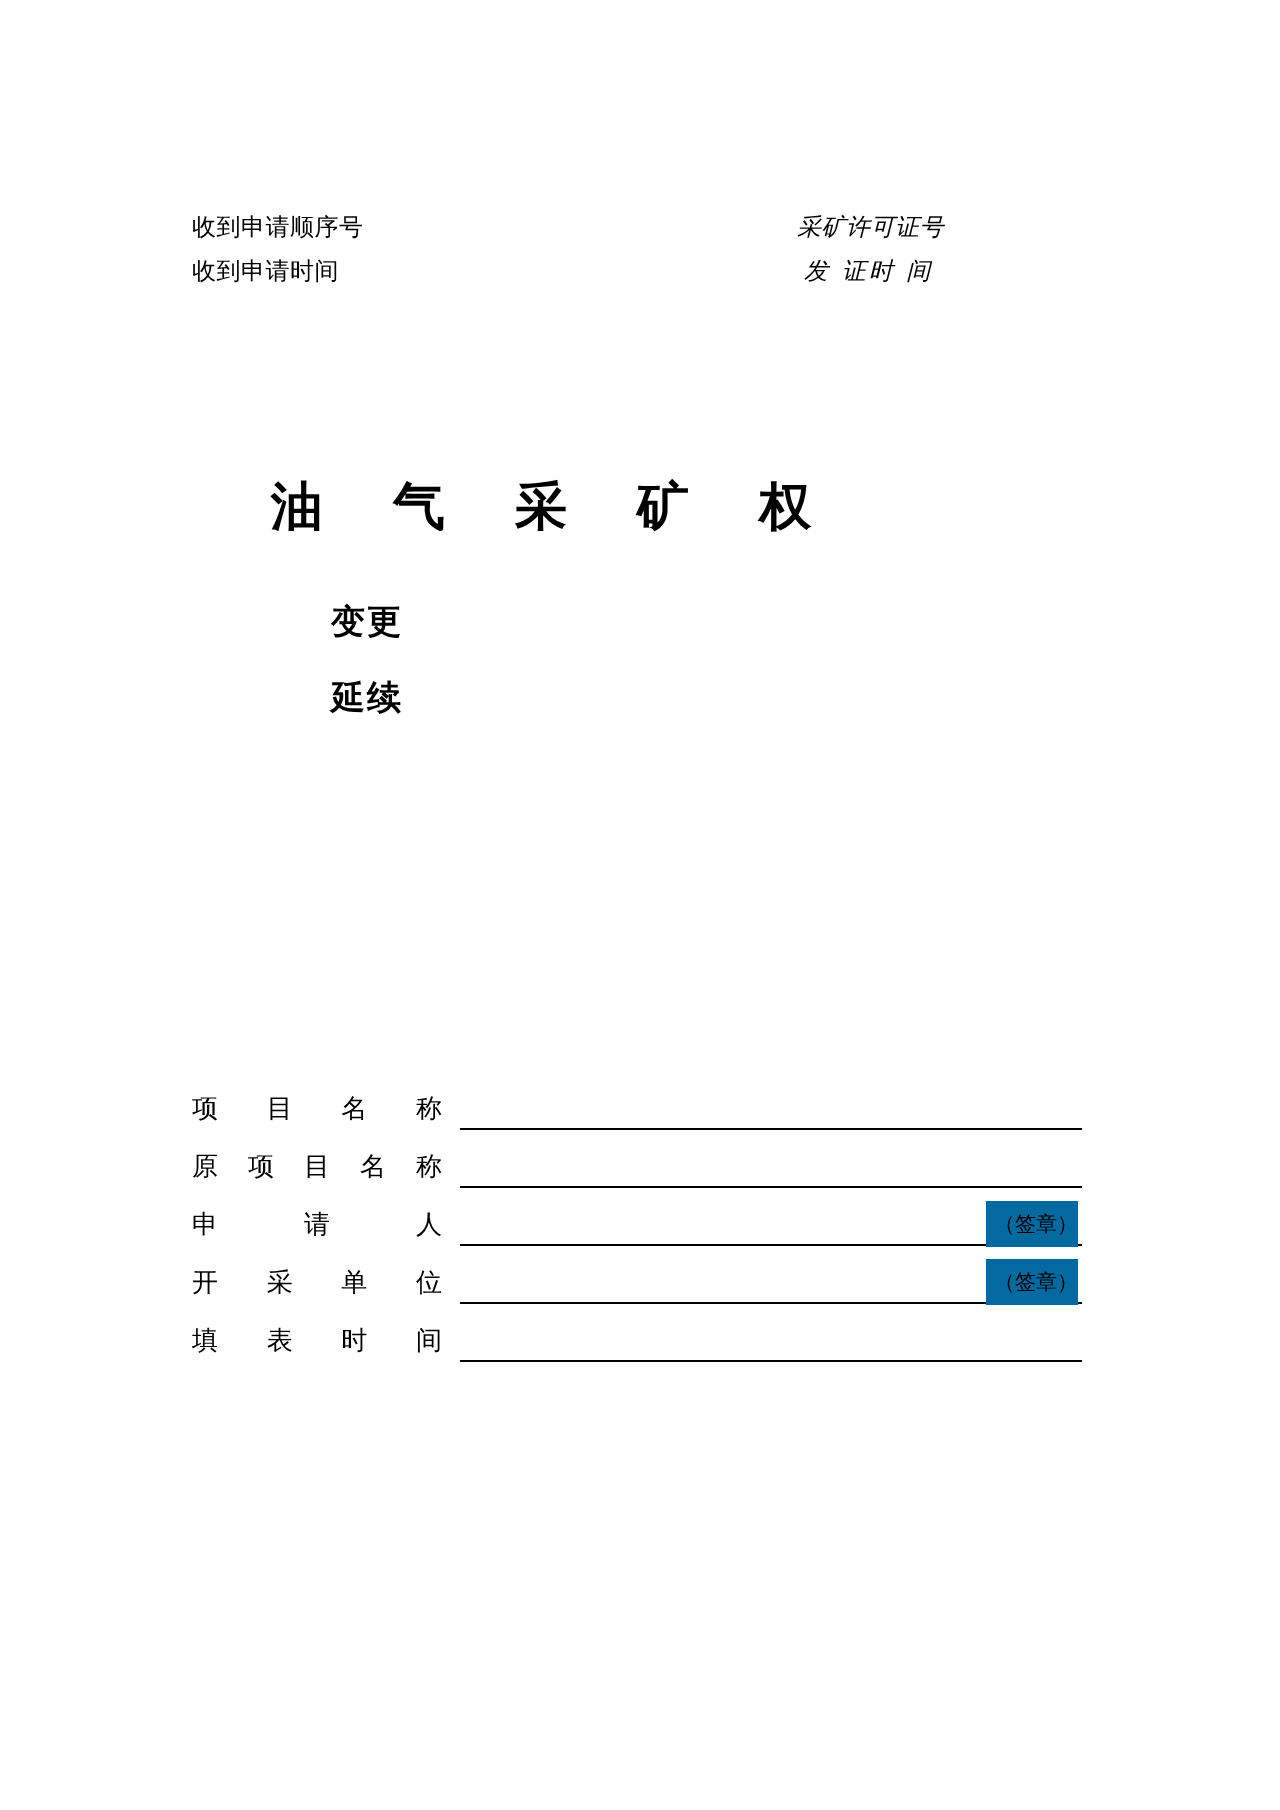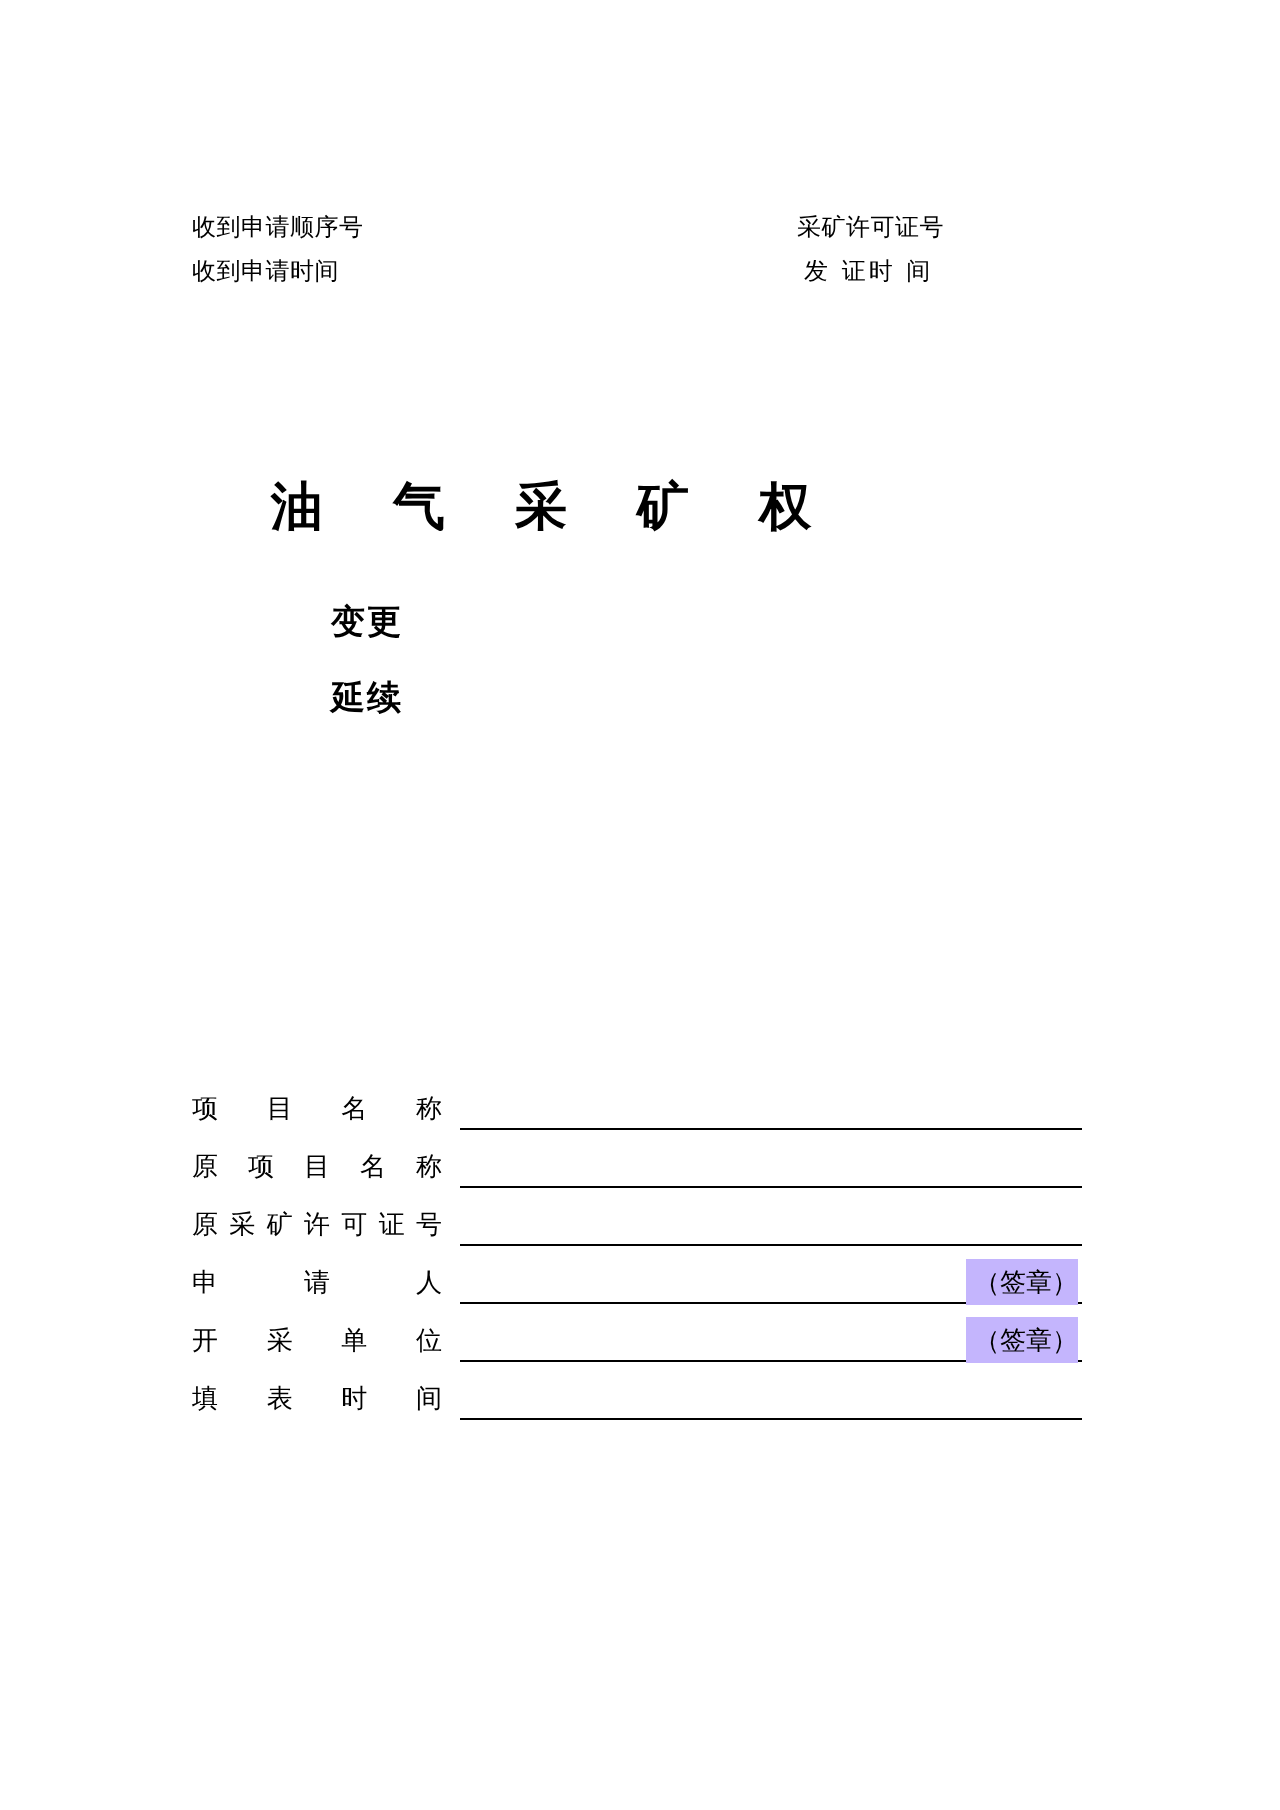--- a/index.html
+++ b/index.html
@@ -44,20 +44,21 @@
     position: absolute;
     left: 0;
     top: 0;
     white-space: nowrap;
   }
   .hdr-right {
     position: absolute;
     left: 605px;
     top: 0;
     white-space: nowrap;
+    font-style: italic;
   }
   .hdr-right.spaced {
     left: 612px;
     letter-spacing: 3px;
   }
 
   
   .title-block {
     position: absolute;
     left: 0;
@@ -126,23 +127,23 @@
     position: absolute;
     left: 268px;
     right: 0;
     top: 43px;
     border-bottom: 2px solid #000;
   }
   .field-seal {
     position: absolute;
     right: 4px;
     top: 0;
-    font-size: 26px;
+    font-size: 21px;
     line-height: 46px;
-    background: #c4b5fd;
+    background: #0369a1;
     padding-left: 8px;
     white-space: nowrap;
   }
 </style>
 </head>
 <body>
 
 <div class="page">
 
   <div class="header">
@@ -169,24 +170,20 @@
     <div class="field-row">
       <span class="field-label">项 目 名 称</span>
       <span class="field-line"></span>
     </div>
 
     <div class="field-row">
       <span class="field-label">原项目名称</span>
       <span class="field-line"></span>
     </div>
 
-    <div class="field-row">
-      <span class="field-label">原采矿许可证号</span>
-      <span class="field-line"></span>
-    </div>
 
     <div class="field-row">
       <span class="field-label">申 请 人</span>
       <span class="field-line"></span>
       <span class="field-seal">（签章）</span>
     </div>
 
     <div class="field-row">
       <span class="field-label">开 采 单 位</span>
       <span class="field-line"></span>

